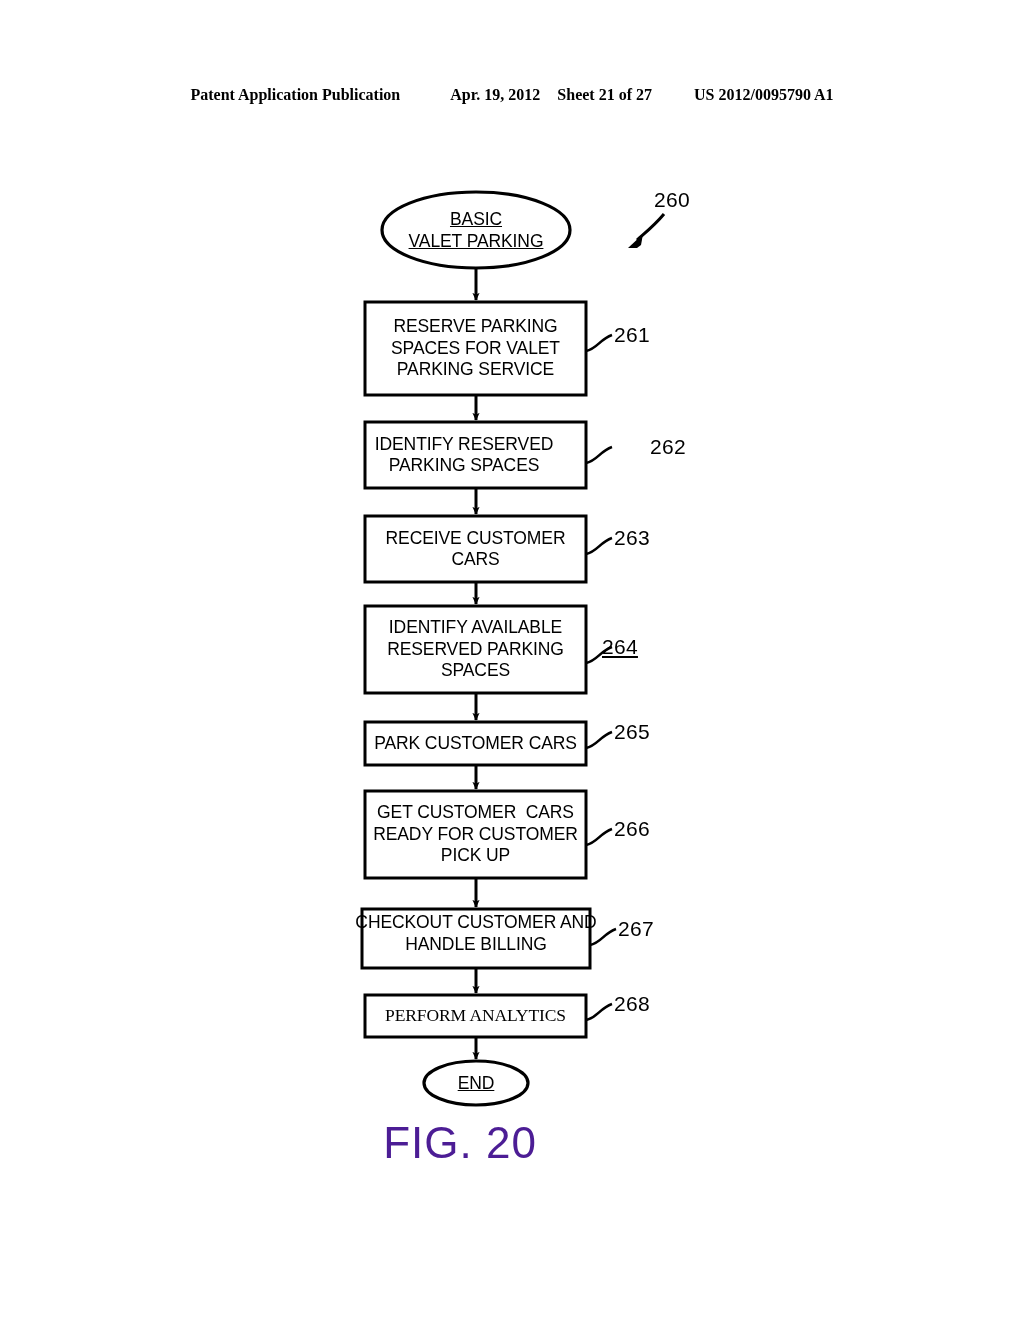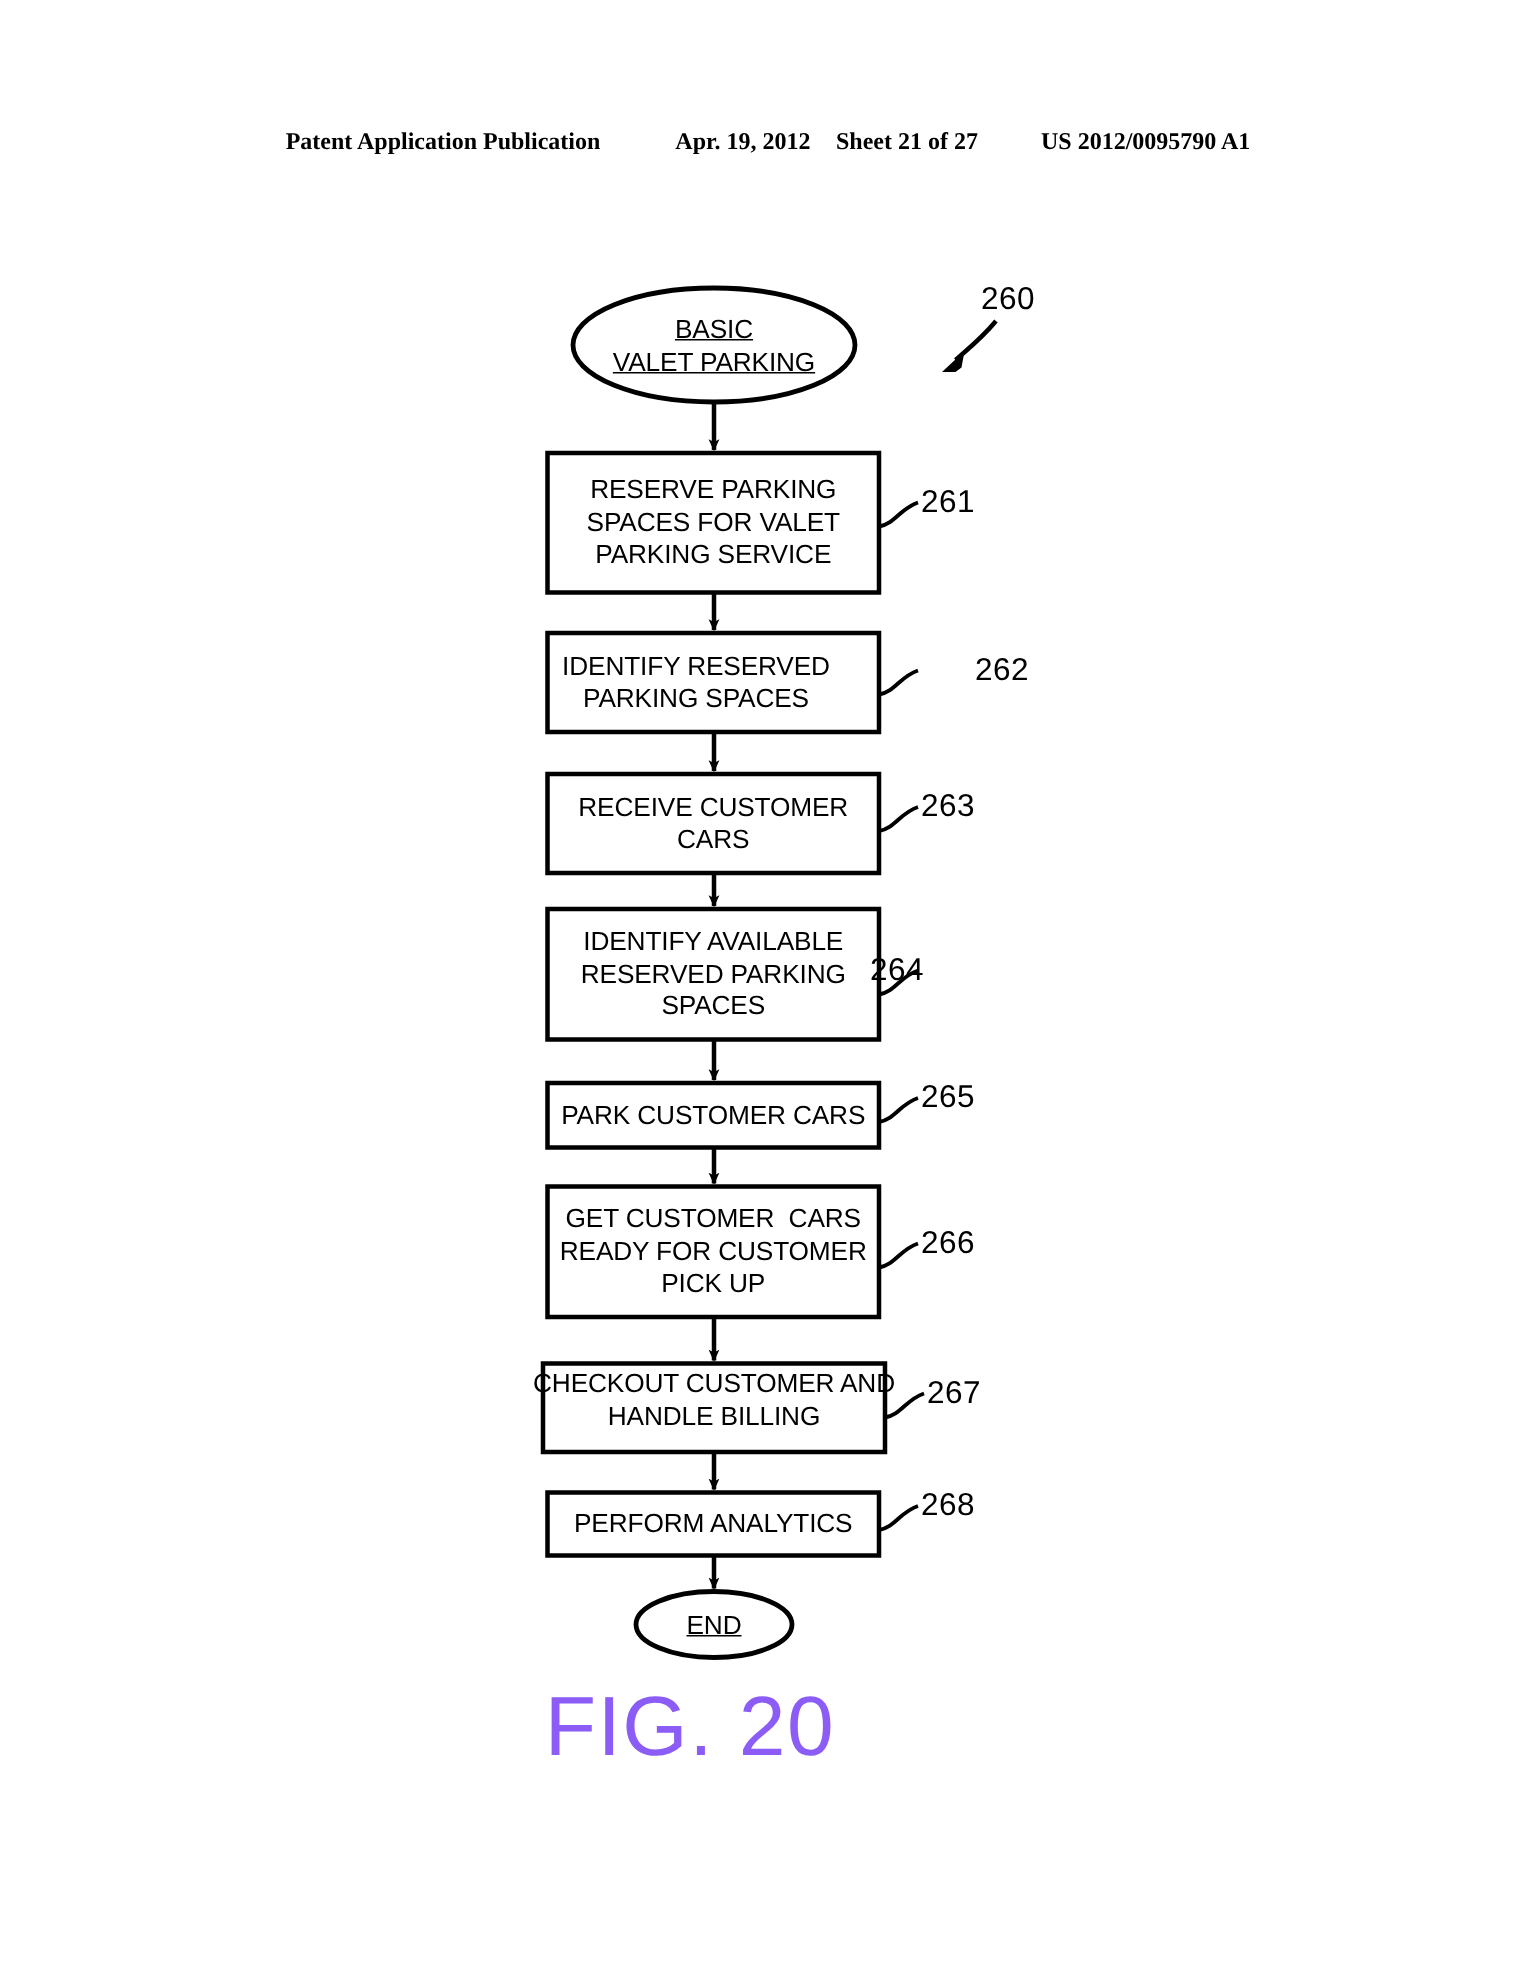--- a/index.html
+++ b/index.html
@@ -78,23 +78,23 @@
     color: #000;
     white-space: nowrap;
   }
   #figure-caption {
     position: absolute;
     left: 0;
     top: 1118px;
     width: 988px;
     text-align: center;
     font-family: "Liberation Sans", sans-serif;
-    font-size: 56px;
+    font-size: 44px;
     letter-spacing: 1px;
-    color: #8b5cf6;
+    color: #4c1d95;
   }
   
   #figure-caption span { position: relative; left: -34px; }
 </style>
 </head>
 <body>
 
 <div id="patent-header">
   <span class="seg">Patent Application Publication</span>
   <span class="gap-a"></span>
@@ -185,33 +185,33 @@
     <div>GET CUSTOMER  CARS</div>
     <div>READY FOR CUSTOMER</div>
     <div>PICK UP</div>
   </div>
 
   <div class="node-text" style="left:362px; top:904px; width:228px; height:59px;">
     <div>CHECKOUT CUSTOMER AND</div>
     <div>HANDLE BILLING</div>
   </div>
 
-  <div class="node-text" style="left:365px; top:995px; width:221px; height:42px;">
+  <div class="node-text" style="left:365px; top:995px; width:221px; height:42px;font-family:Liberation Serif, serif;">
     <div>PERFORM ANALYTICS</div>
   </div>
 
   <div class="node-text oval-text" style="left:424px; top:1061px; width:104px; height:44px;">
     <div>END</div>
   </div>
 
   <div class="ref-label" style="left:654px; top:188px;">260</div>
   <div class="ref-label" style="left:614px; top:323px;">261</div>
   <div class="ref-label" style="left:614px; top:435px;margin-left:36px;">262</div>
   <div class="ref-label" style="left:614px; top:526px;">263</div>
-  <div class="ref-label" style="left:580px; top:635px;">264</div>
+  <div class="ref-label" style="left:602px; top:635px;text-decoration:underline;">264</div>
   <div class="ref-label" style="left:614px; top:720px;">265</div>
   <div class="ref-label" style="left:614px; top:817px;">266</div>
   <div class="ref-label" style="left:618px; top:917px;">267</div>
   <div class="ref-label" style="left:614px; top:992px;">268</div>
 
 </div>
 
 <div id="figure-caption">
   <span>FIG. 20</span>
 </div>

